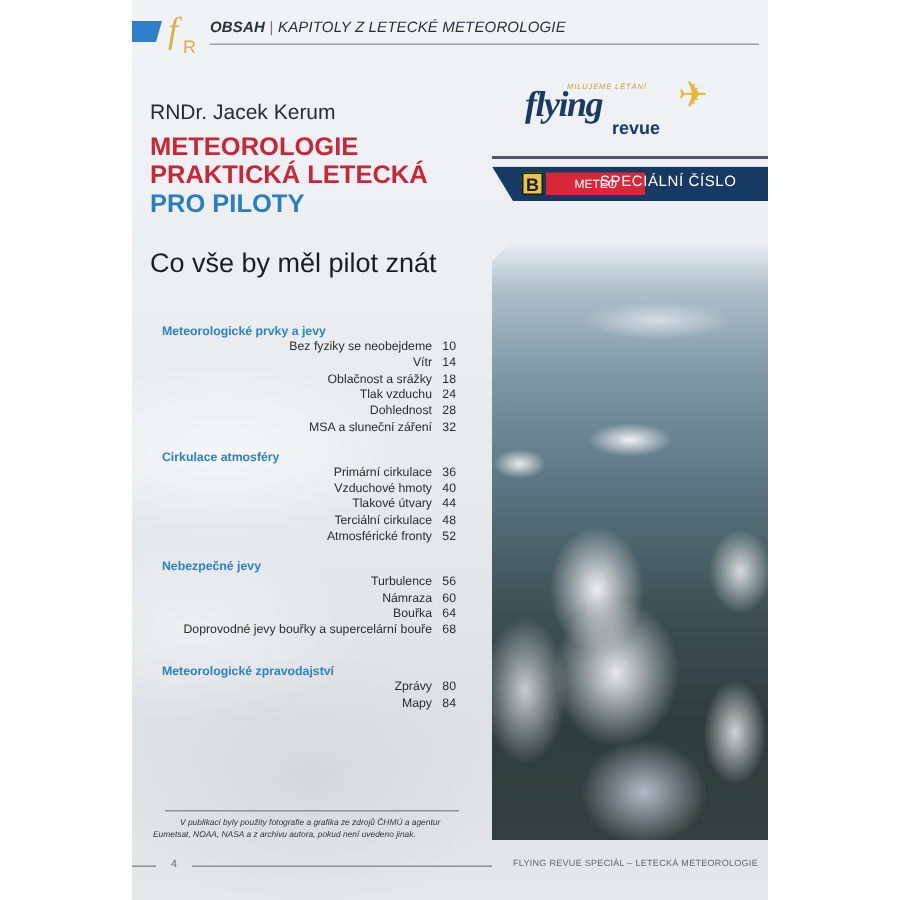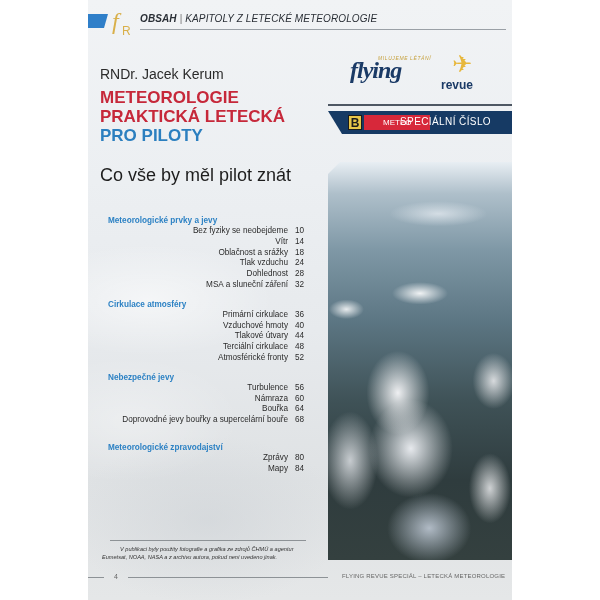--- a/index.html
+++ b/index.html
@@ -40,21 +40,21 @@
     
     .author { position: absolute; left: 12px; top: 66px; font-size: 14px; color: #2b2b2b; }
     .title-red { position: absolute; left: 12px; top: 88px; font-size: 17px; font-weight: bold; color: #c6283a; line-height: 19px; }
     .title-blue { position: absolute; left: 12px; top: 126px; font-size: 17px; font-weight: bold; color: #2b7fbf; line-height: 19px; }
     .subtitle { position: absolute; left: 12px; top: 165px; font-size: 18px; color: #1d1d1d; }
 
     
     .fr-logo { position: absolute; left: 262px; top: 50px; width: 150px; height: 52px; }
     .fr-tag { position: absolute; left: 28px; top: 5px; font-size: 5px; color: #c6a240; letter-spacing: 0.6px; font-style: italic; }
     .fr-flying { position: absolute; left: 0; top: 0; font-family: "Liberation Serif", serif; font-style: italic; font-weight: bold; font-size: 24px; color: #1a3a66; line-height: 40px; letter-spacing: -1px; }
-    .fr-revue { position: absolute; left: 58px; top: 28px; font-size: 12px; font-weight: bold; color: #1a3a66; margin-left: 33px; }
+    .fr-revue { position: absolute; left: 58px; top: 28px; font-size: 12px; font-weight: bold; color: #1a3a66; }
     .fr-plane { position: absolute; left: 102px; top: 2px; font-size: 24px; color: #e7b73c; line-height: 24px; }
     .fr-rule { position: absolute; left: 240px; top: 104px; width: 184px; height: 2px; background: #4e5763; }
 
     .meteo-bar {
       position: absolute; left: 240px; top: 111px; width: 184px; height: 23px;
       background: #163a64; clip-path: polygon(0 0, 100% 0, 100% 100%, 14px 100%);
     }
     .meteo-b { position: absolute; left: 20px; top: 4px; width: 14px; height: 15px; background: #e7c64a; color: #1b1b1b; font-weight: bold; font-size: 12px; text-align: center; line-height: 15px; border: 1px solid #1b1b1b; }
     .meteo-tag { position: absolute; left: 36px; top: 4px; height: 15px; padding: 0 19px; background: #d7283a; color: #fff; font-size: 8px; line-height: 15px; }
     .meteo-label { position: absolute; left: 72px; top: 5px; font-size: 10px; color: #ffffff; letter-spacing: 0.4px; }

